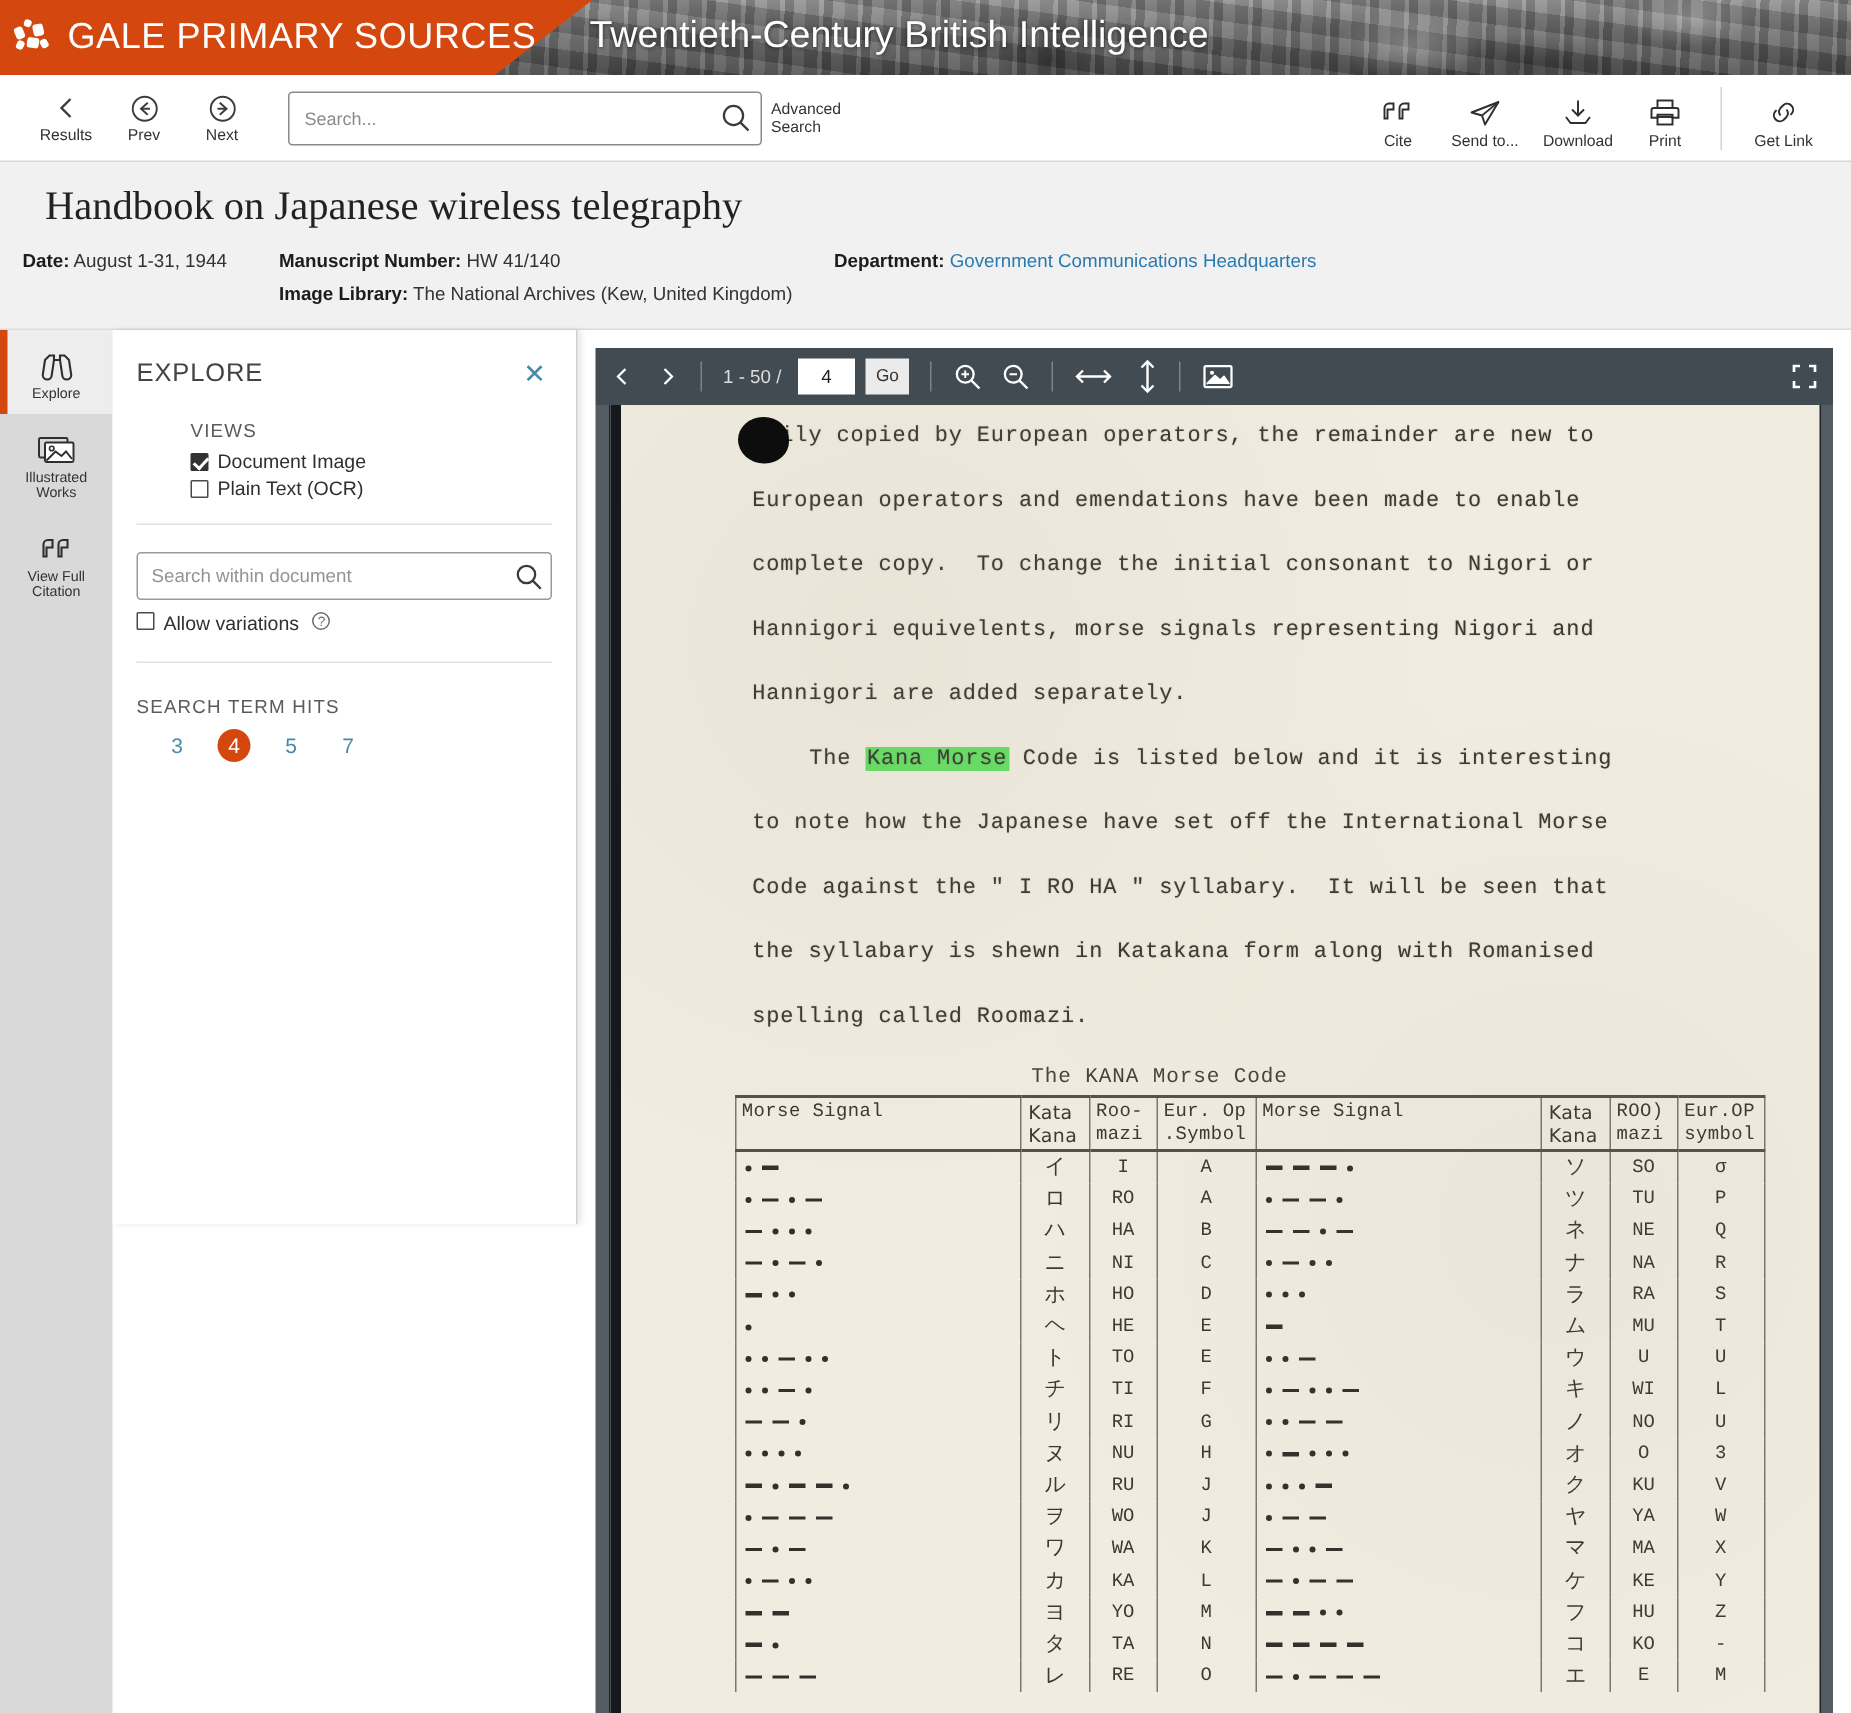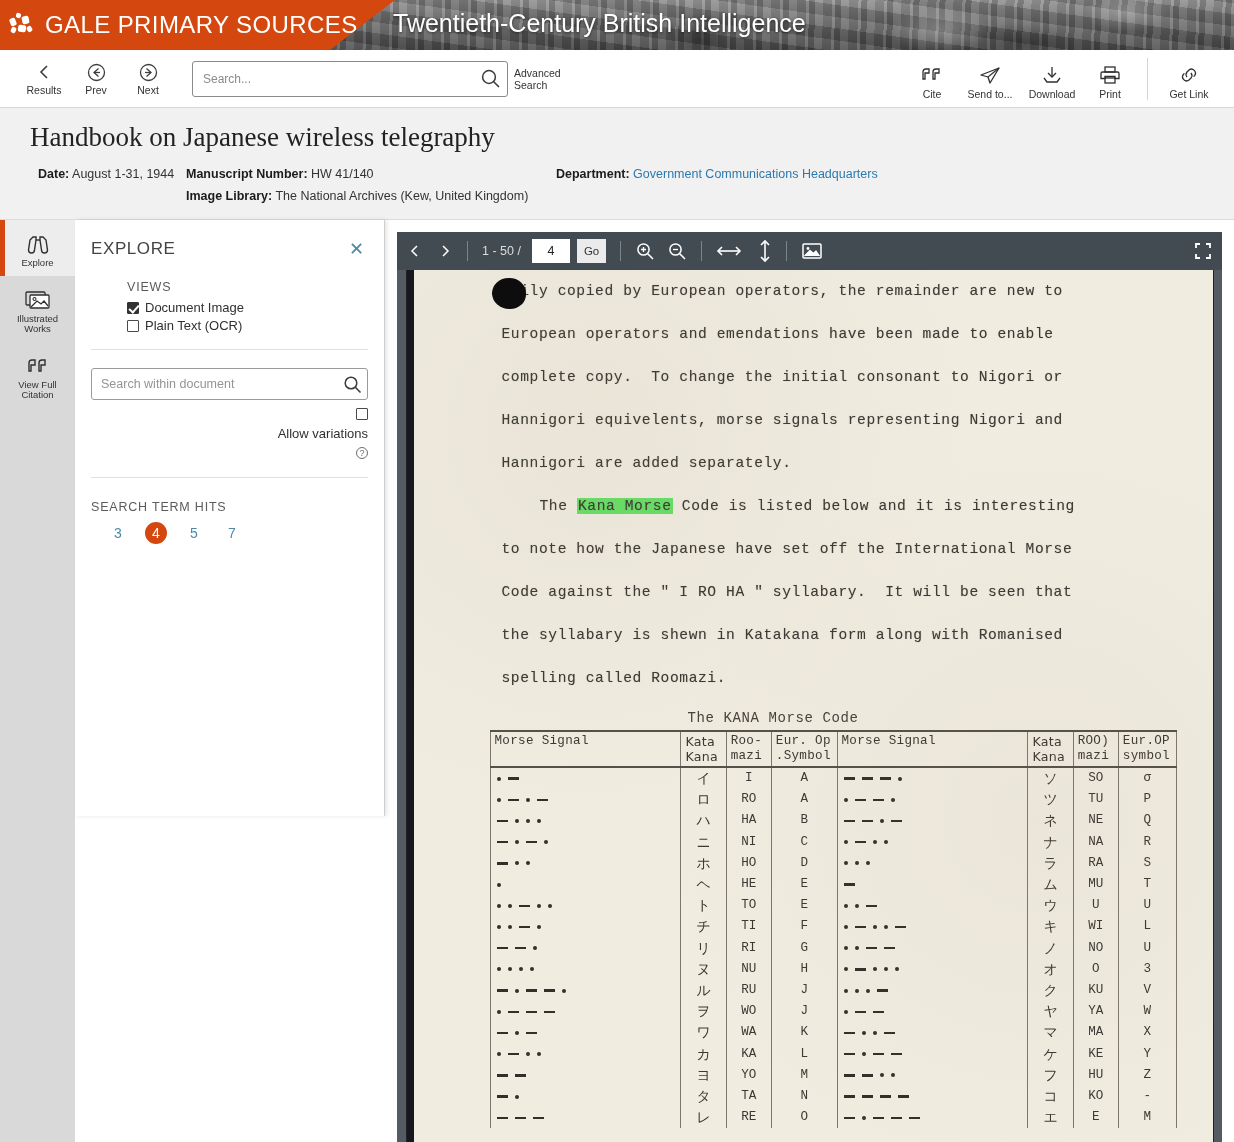--- a/index.html
+++ b/index.html
@@ -154,21 +154,21 @@
   .docsearch {
     margin:18px 16px 0; height:32px; border:1px solid #9a9a9a; border-radius:3px;
     display:flex; align-items:center; background:#fff;justify-content:center;
   }
   .docsearch input {
     border:0; outline:0; flex:1; height:30px; padding:0 9px; font-size:12.5px;
     color:#555; background:transparent; font-family:"Liberation Sans", sans-serif;
   }
   .docsearch input::placeholder { color:#949494; }
   .docsearch .go { width:30px; display:flex; align-items:center; justify-content:center; cursor:pointer; }
-  .varrow { display:flex; align-items:flex-end; gap:6px; margin:8px 16px 0;flex-direction:column; }
+  .varrow { display:flex; align-items:flex-start; gap:6px; margin:8px 16px 0; }
   .varrow .lbl { font-size:13px; color:#303030; }
   .help-dot {
     width:12px; height:12px; border:1px solid #6d6d6d; border-radius:50%;
     font-size:9px; color:#6d6d6d; display:flex; align-items:center; justify-content:center;
     margin-left:3px; cursor:pointer;
   }
   .hits-title { font-size:12.5px; color:#5b5b5b; letter-spacing:.8px; margin:22px 0 8px 16px; }
   .hits { display:flex; gap:16px; margin-left:32px; align-items:center; }
   .hit {
     font-size:14px; color:#4a8aa8; cursor:pointer; width:22px; height:22px;
@@ -361,21 +361,21 @@
           </svg>
       </span>
       <span class="lbl">Get Link</span>
     </div>
   </div>
 </div>
 
 <div class="docmeta">
   <div class="doctitle">Handbook on Japanese wireless telegraphy</div>
   <div class="metarow">
-    <div class="metaitem" style="left:38px;">
+    <div class="metaitem" style="left:15px;">
       <b>Date:</b>
       <span>August 1-31, 1944</span>
     </div>
     <div class="metaitem" style="left:186px;">
       <b>Manuscript Number:</b>
       <span>HW 41/140</span>
     </div>
     <div class="metaitem" style="left:556px;">
       <b>Department:</b>
       <a class="metalink" href="#">Government Communications Headquarters</a>

